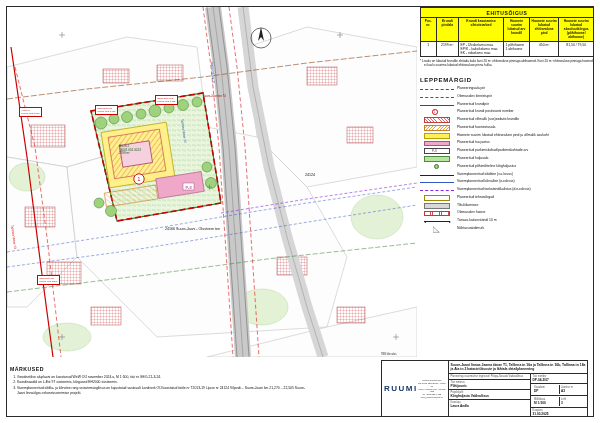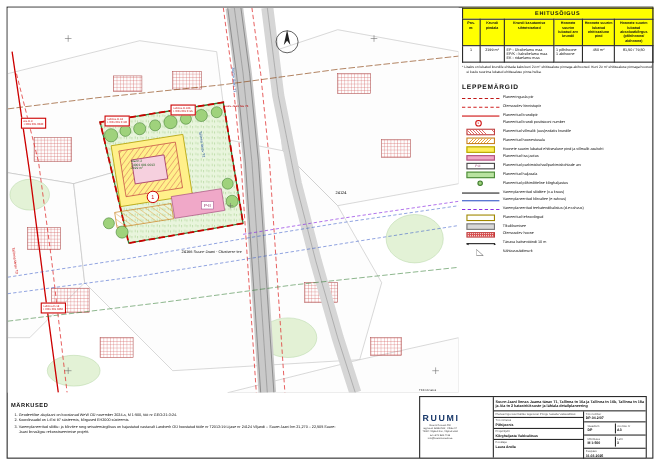--- a/index.html
+++ b/index.html
@@ -110,21 +110,21 @@
   .notes ol { margin:0; padding-left:7px; }
   .notes li { font-size:3.4px; line-height:1.35; margin-bottom:1.2px; }
 
   
   .titleblock {
     position:absolute; left:381px; top:360px; width:207px; height:57px;
     border:0.6px solid #2b2b2b; background:#fff;
   }
   .tb-lbl { color:#555; font-size:2.6px; }
   .tb-val { font-weight:bold; font-size:3.2px; }
-  .logo { width:66px; flex:0 0 66px; display:flex; flex-direction:column; align-items:flex-start; justify-content:center; padding:2px; }
+  .logo { width:66px; flex:0 0 66px; display:flex; flex-direction:row; align-items:center; justify-content:center; padding:2px; }
   .logo .mark { font-size:8px; font-weight:bold; letter-spacing:1.5px; color:#1b3a6b; }
   .logo .sub { font-size:2.3px; line-height:1.25; color:#333; text-align:center; margin-top:1px; }
   .tb-main { flex:1; display:flex; flex-direction:column; }
   .tb-top { border-bottom:0.5px solid #2b2b2b; padding:1.5px; font-size:3.4px; font-weight:bold; line-height:1.3; }
   .tb-grid { flex:1; display:flex; }
   .tb-colL { flex:1; border-right:0.5px solid #2b2b2b; }
   .tb-colR { width:56px; flex:0 0 56px; }
   .tb-line { border-bottom:0.5px solid #2b2b2b; padding:1px 1.5px; }
   .tb-line:last-child { border-bottom:none; }
   .tb-split { display:flex; }

